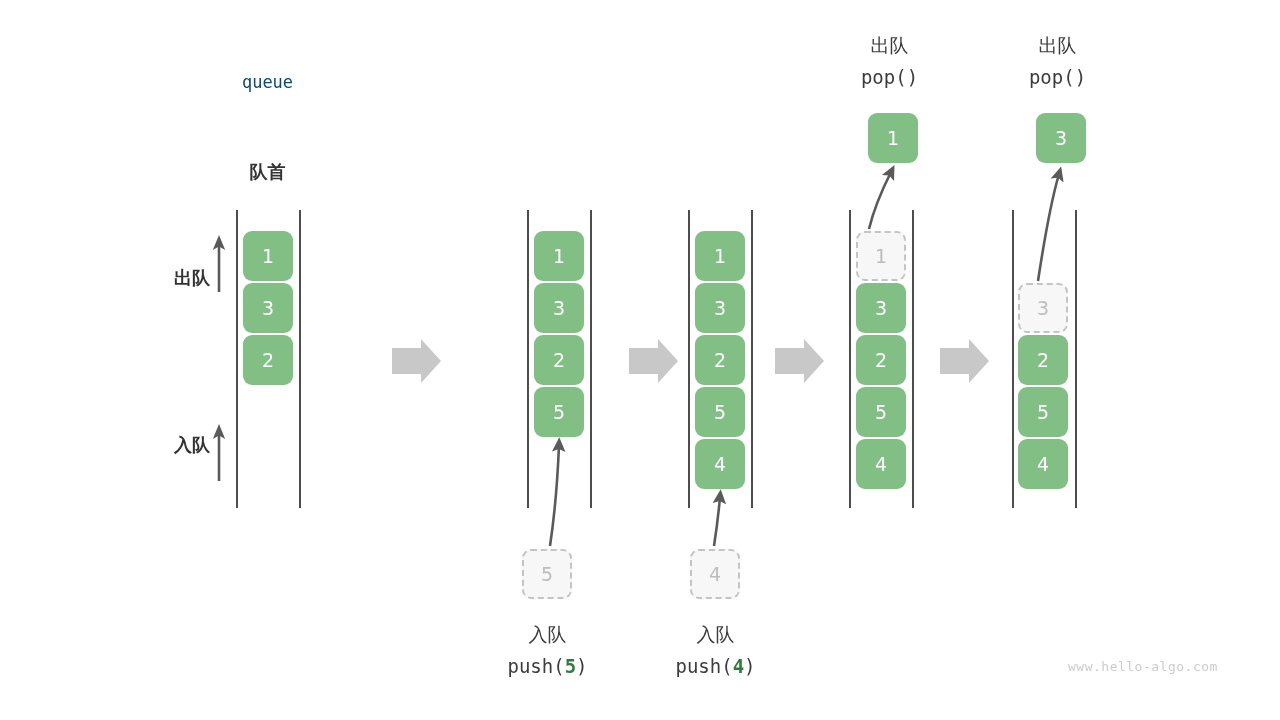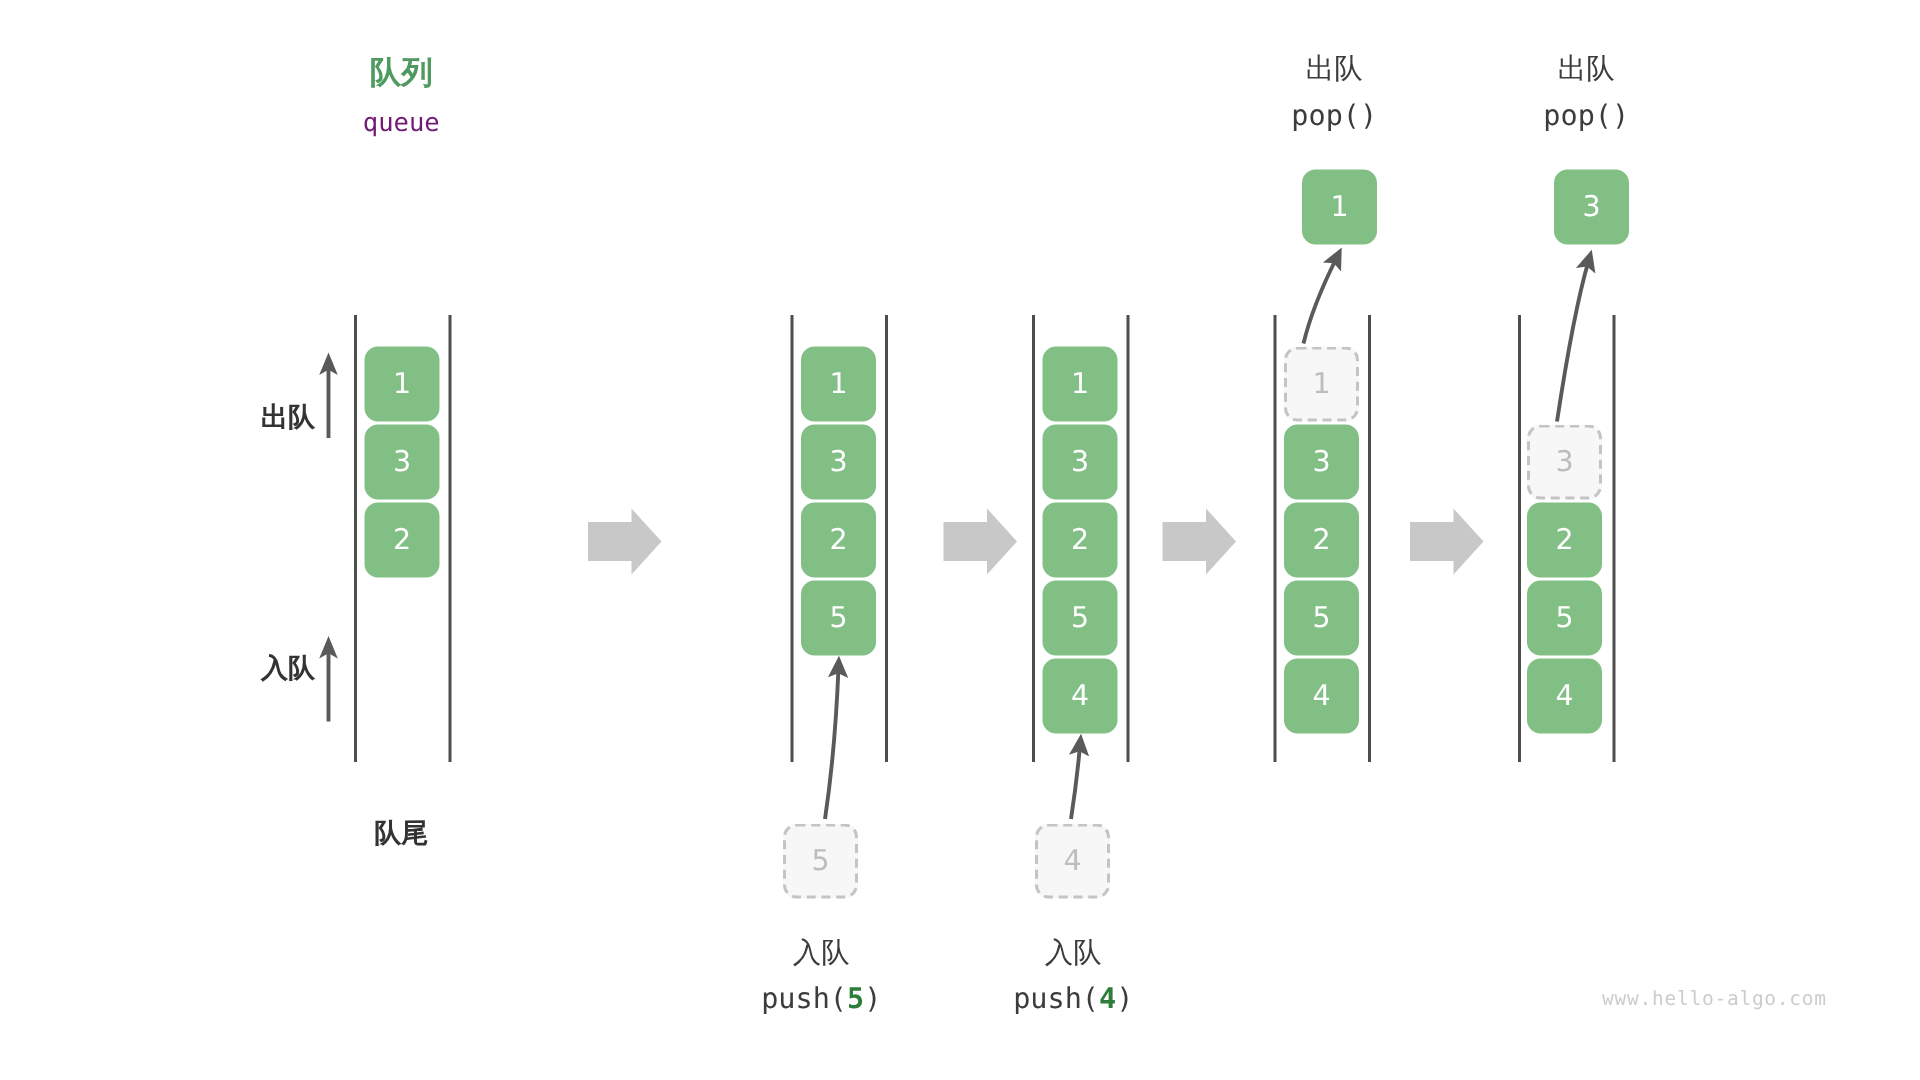--- a/index.html
+++ b/index.html
@@ -28,21 +28,21 @@
     font-family: "DejaVu Sans", sans-serif;
     font-weight: bold;
     font-size: 21px;
     color: #4e9a5f;
     text-align: center;
     white-space: nowrap;
   }
   .title-mono {
     font-family: "DejaVu Sans Mono", monospace;
     font-size: 17px;
-    color: #701a75;
+    color: #0c4a6e;
     text-align: center;
     white-space: nowrap;
   }
   .side-label {
     font-family: "DejaVu Sans", sans-serif;
     font-weight: bold;
     font-size: 18px;
     color: #333333;
     text-align: center;
     white-space: nowrap;
@@ -104,24 +104,23 @@
     height: 720px;
     overflow: visible;
     pointer-events: none;
   }
 </style>
 </head>
 <body>
 
 <div id="stage">
 
-  <div class="abs title-cn" style="left:190px; top:34px; width:155px;">队列</div>
   <div class="abs title-mono" style="left:190px; top:72px; width:155px;">queue</div>
 
-  <div class="abs side-label" style="left:190px; top:543px; width:155px;">队尾</div>
+  <div class="abs side-label" style="left:190px; top:160px; width:155px;">队首</div>
 
   <div class="abs side-label" style="left:140px; top:266px; width:70px; text-align:right;">出队</div>
   <div class="abs side-label" style="left:140px; top:433px; width:70px; text-align:right;">入队</div>
 
   <div class="abs rail" style="left:236px; top:210px; height:298px;"></div>
   <div class="abs rail" style="left:299px; top:210px; height:298px;"></div>
 
   <div class="abs cell" style="left:243px; top:231px;">1</div>
   <div class="abs cell" style="left:243px; top:283px;">3</div>
   <div class="abs cell" style="left:243px; top:335px;">2</div>

